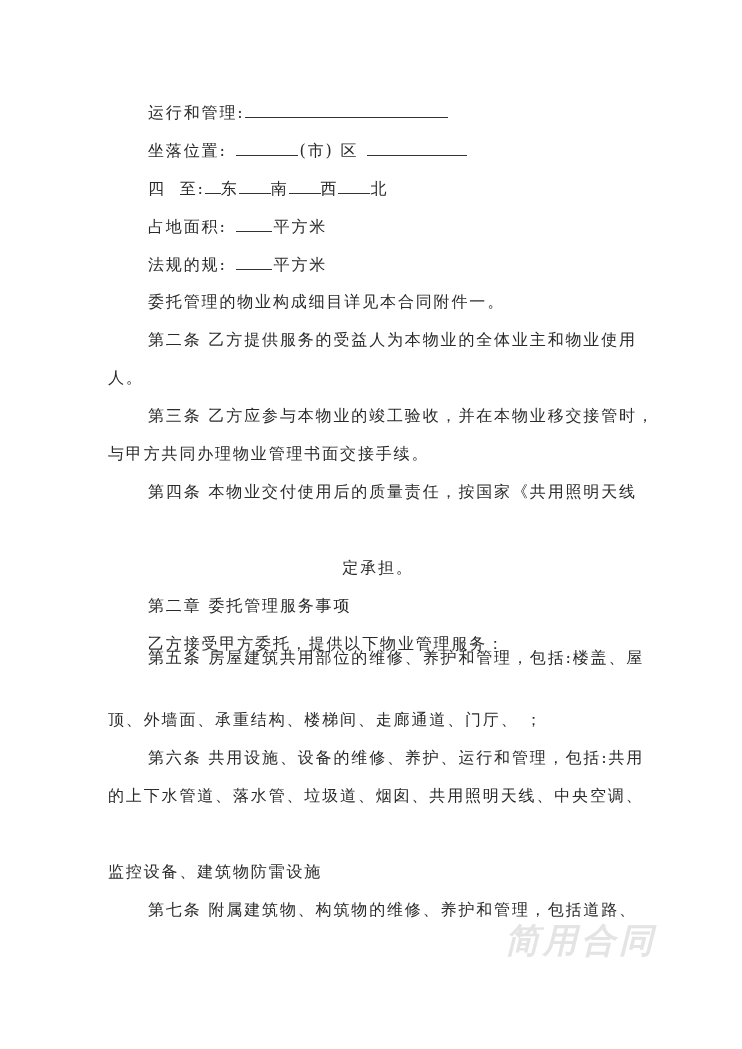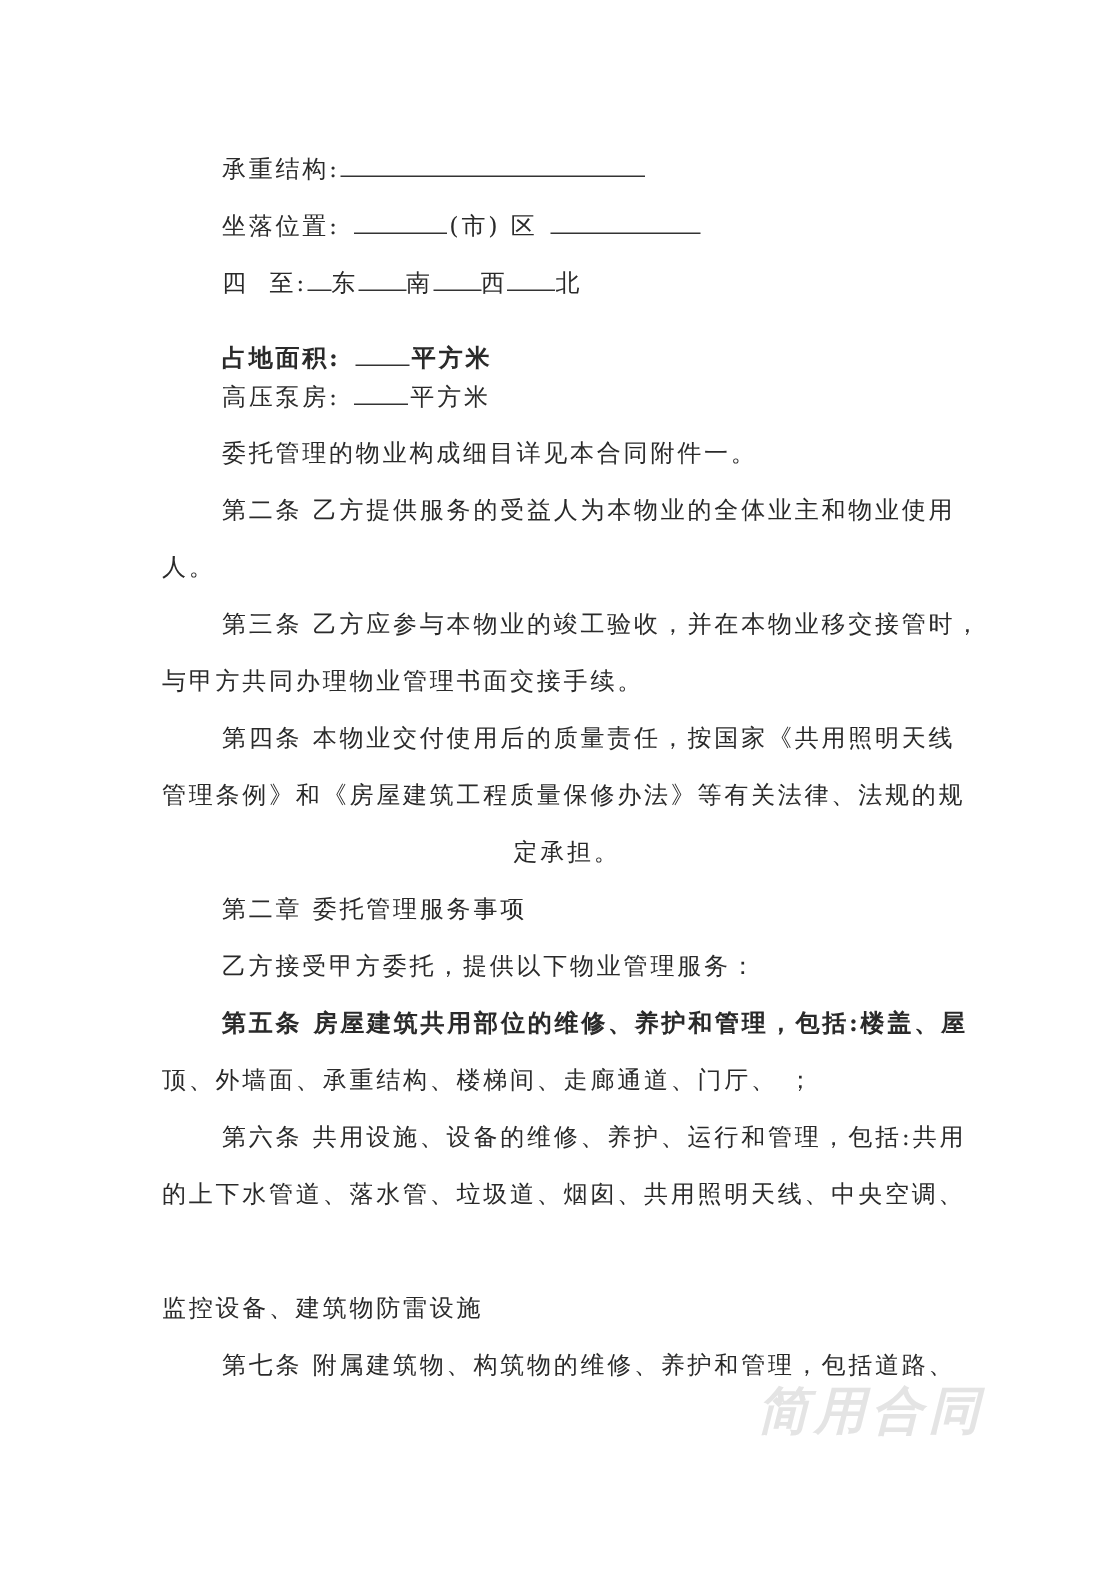--- a/index.html
+++ b/index.html
@@ -61,60 +61,59 @@
       letter-spacing: 2px;
       color: #e6e6e6;
     }
   </style>
 </head>
 <body>
 
 <div class="page">
 
   <div class="line indent" style="top:102px;">
-    <span>承重结构:</span><span class="blank" style="width:203px;margin-left:0;"></span>
+    <span>运行和管理:</span><span class="blank" style="width:203px;margin-left:0;"></span>
   </div>
 
   <div class="line indent" style="top:140px;">
     <span>坐落位置:</span>
     <span class="blank" style="width:62px;"></span><span>(市) 区</span>
     <span class="blank" style="width:100px;"></span>
   </div>
 
   <div class="line indent" style="top:178px;">
     <span style="white-space:pre;text-align:center;">四  至:</span><span class="blank" style="width:16px;margin:0;"></span><span>东</span><span class="blank" style="width:32px;margin:0;"></span><span>南</span><span class="blank" style="width:32px;margin:0;"></span><span>西</span><span class="blank" style="width:32px;margin:0;"></span><span>北</span>
   </div>
 
-  <div class="line indent" style="top:228px;font-weight:bold;">
+  <div class="line indent" style="top:216px;">
     <span>占地面积:</span>
     <span class="blank" style="width:36px;"></span><span>平方米</span>
   </div>
 
   <div class="line indent" style="top:254px;">
-    <span>高压泵房:</span>
+    <span>法规的规:</span>
     <span class="blank" style="width:36px;"></span><span>平方米</span>
   </div>
 
   <div class="line indent" style="top:292px;">委托管理的物业构成细目详见本合同附件一。</div>
 
   <div class="line indent" style="top:330px;">第二条 乙方提供服务的受益人为本物业的全体业主和物业使用</div>
   <div class="line" style="top:368px;">人。</div>
 
   <div class="line indent" style="top:406px;">第三条 乙方应参与本物业的竣工验收，并在本物业移交接管时，</div>
   <div class="line" style="top:444px;">与甲方共同办理物业管理书面交接手续。</div>
 
   <div class="line indent" style="top:482px;">第四条 本物业交付使用后的质量责任，按国家《共用照明天线</div>
-  <div class="line" style="top:520px;">管理条例》和《房屋建筑工程质量保修办法》等有关法律、法规的规</div>
   <div class="line" style="top:558px;text-align:center;">定承担。</div>
 
   <div class="line indent" style="top:596px;">第二章 委托管理服务事项</div>
 
   <div class="line indent" style="top:634px;">乙方接受甲方委托，提供以下物业管理服务：</div>
 
-  <div class="line indent" style="top:672px;font-weight:bold;">第五条 房屋建筑共用部位的维修、养护和管理，包括:楼盖、屋</div>
+  <div class="line indent" style="top:648px;">第五条 房屋建筑共用部位的维修、养护和管理，包括:楼盖、屋</div>
   <div class="line" style="top:710px;">顶、外墙面、承重结构、楼梯间、走廊通道、门厅、 ；</div>
 
   <div class="line indent" style="top:748px;">第六条 共用设施、设备的维修、养护、运行和管理，包括:共用</div>
   <div class="line" style="top:786px;">的上下水管道、落水管、垃圾道、烟囱、共用照明天线、中央空调、</div>
   <div class="line" style="top:862px;">监控设备、建筑物防雷设施</div>
 
   <div class="line indent" style="top:900px;">第七条 附属建筑物、构筑物的维修、养护和管理，包括道路、</div>
 
   <div class="watermark wm-main">简用合同</div>
 

